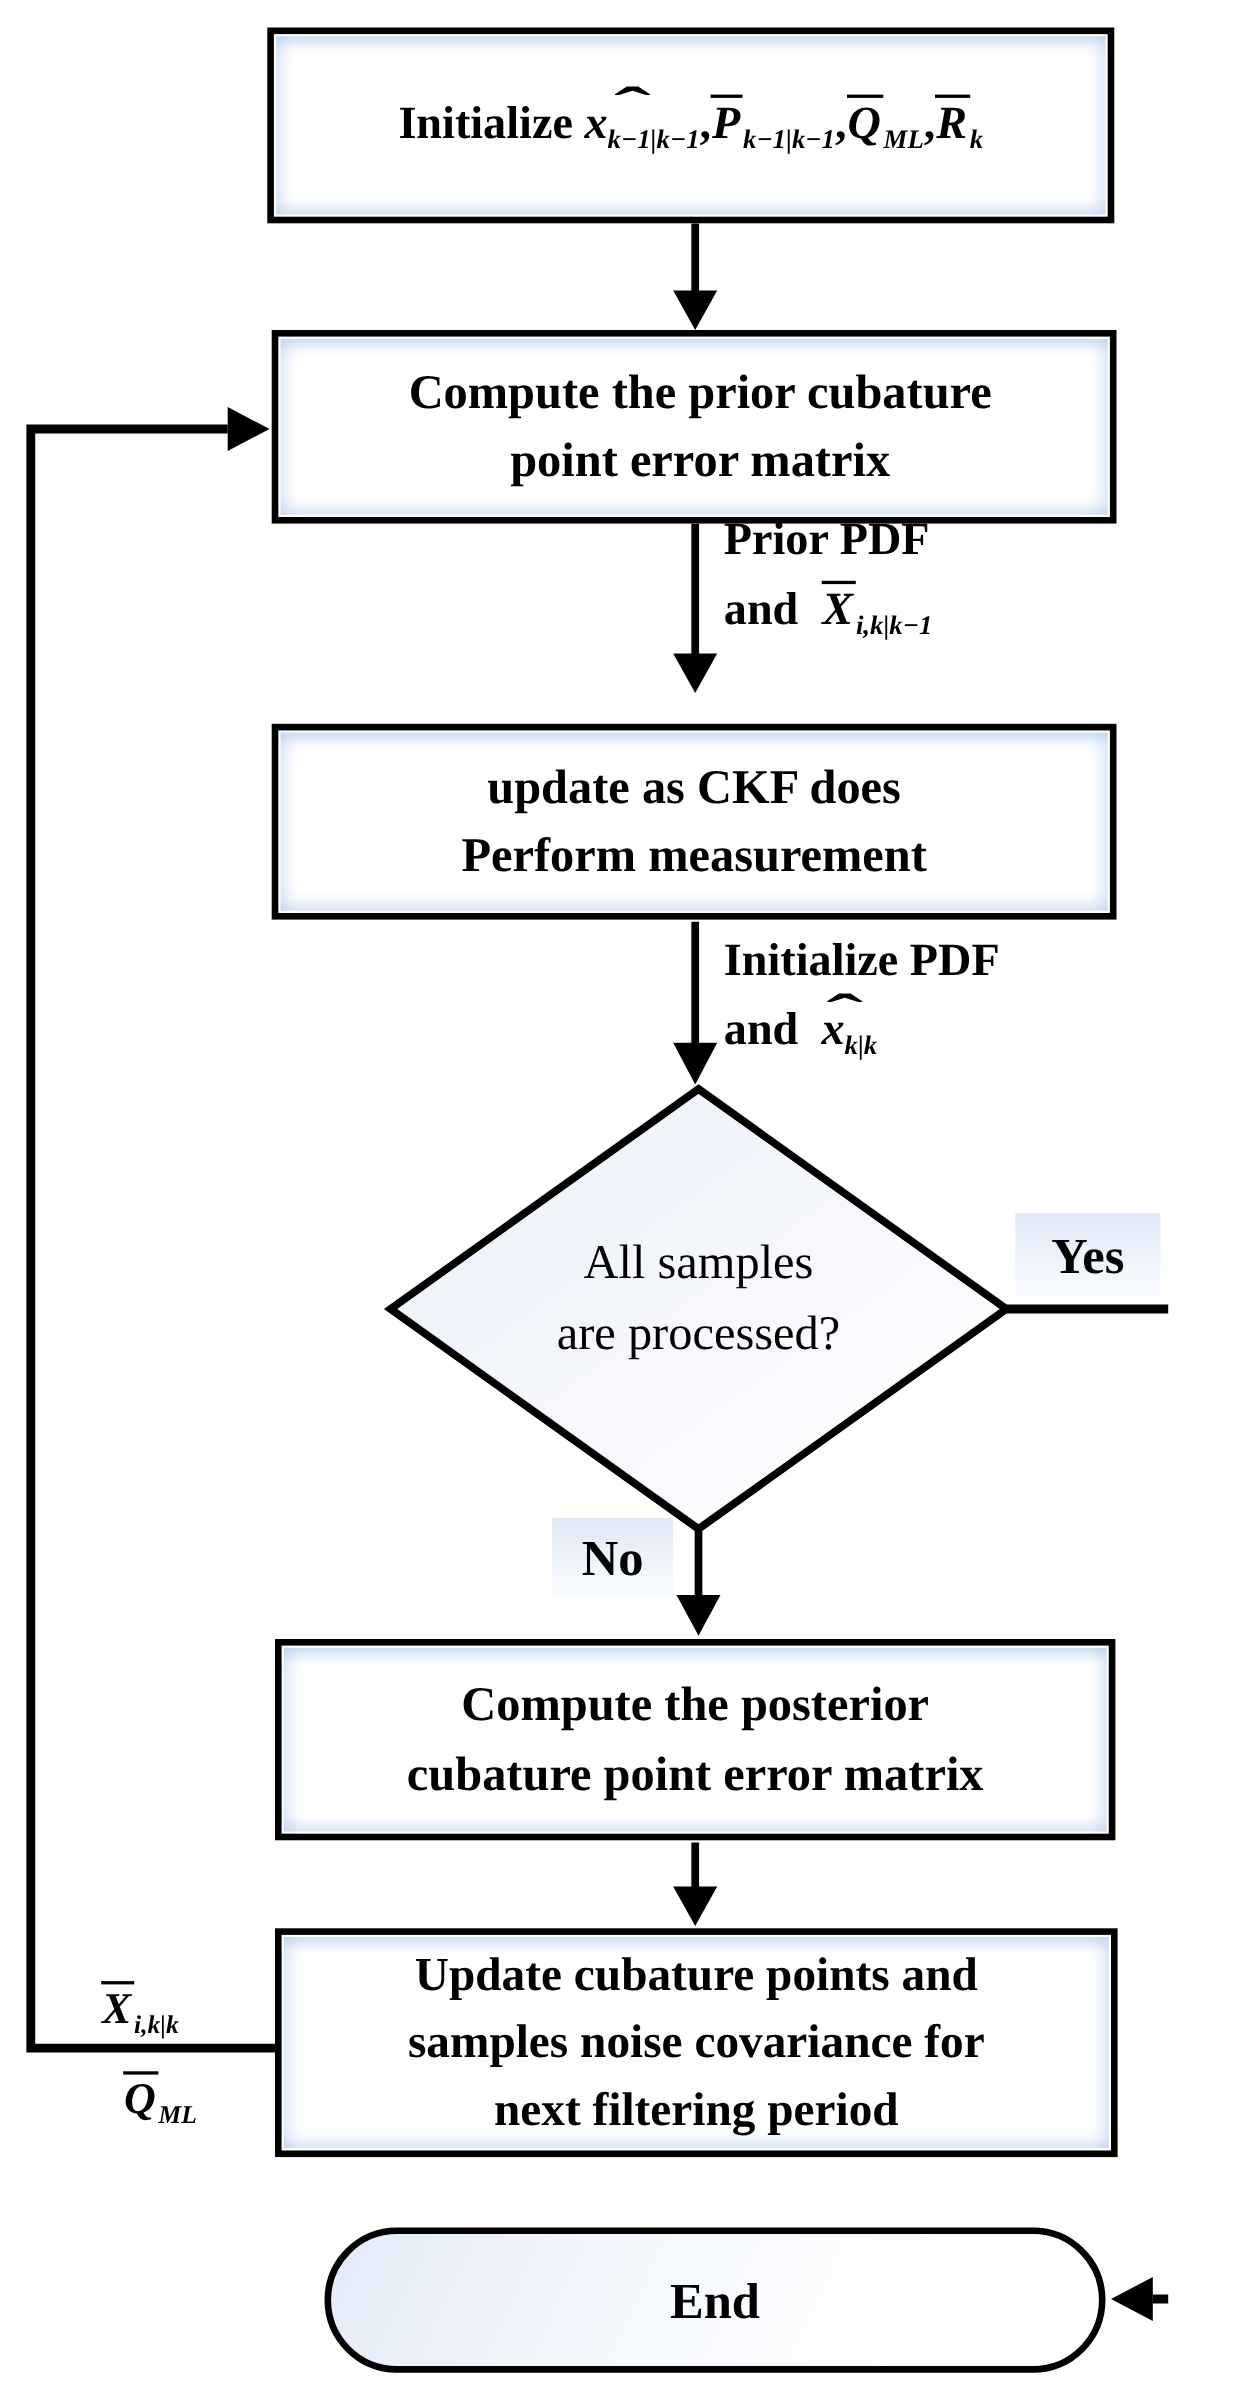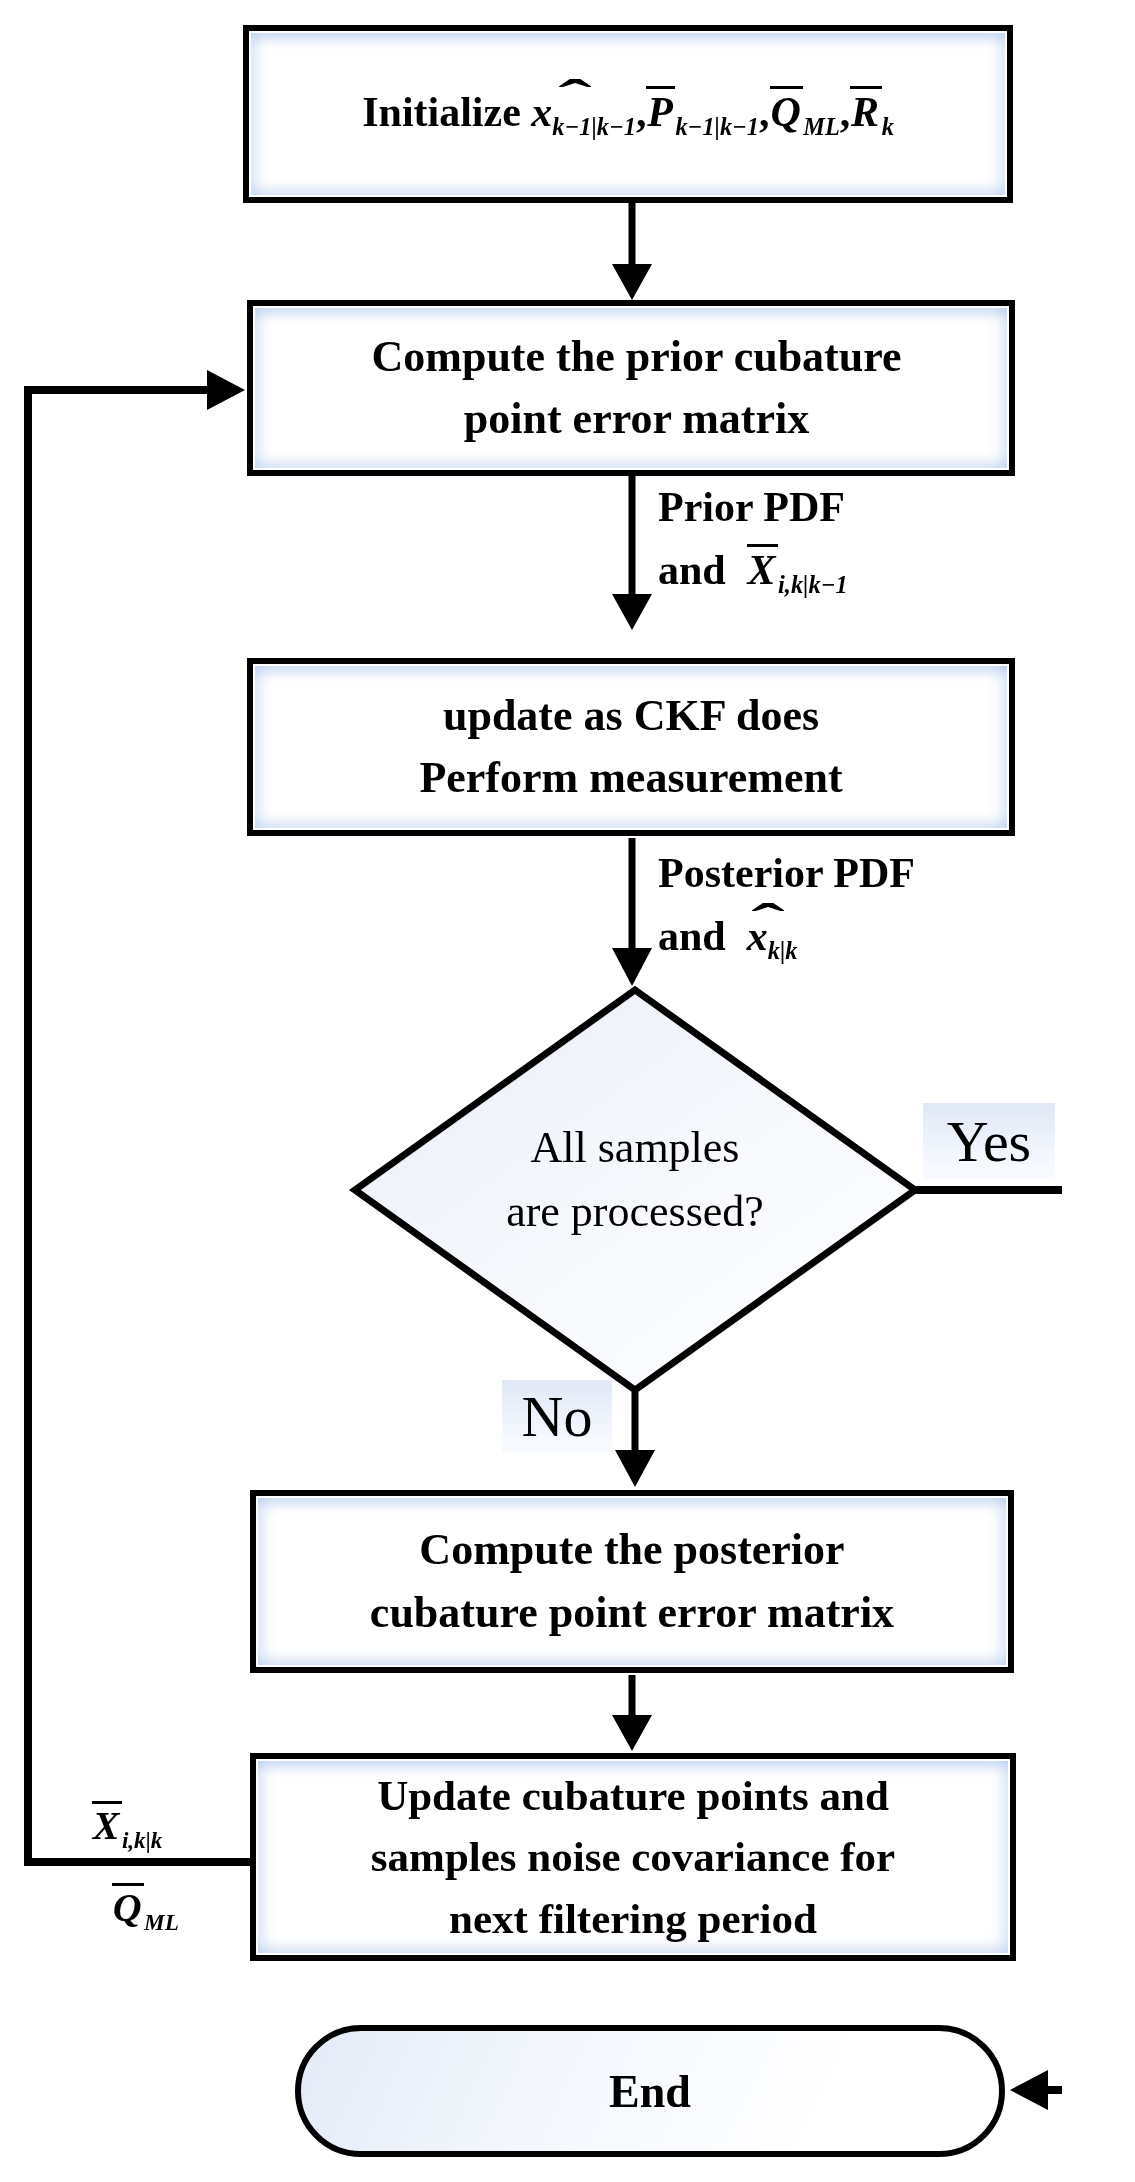--- a/index.html
+++ b/index.html
@@ -13,21 +13,21 @@
         box-shadow: inset 0 0 0 2px #fff,
                     inset 0 18px 12px -10px rgba(168,195,235,.62),
                     inset 0 -18px 12px -10px rgba(168,195,235,.48),
                     inset 18px 0 12px -10px rgba(168,195,235,.42),
                     inset -18px 0 12px -10px rgba(168,195,235,.42);}
   .node .line{line-height:1.42;white-space:nowrap;}
 
   .flowlabel{position:absolute;font-weight:bold;font-size:42px;line-height:1.5;white-space:nowrap;}
 
   .badge{position:absolute;display:flex;align-items:center;justify-content:center;
-         font-weight:normal;font-size:58px;
+         font-weight:bold;font-size:46px;
          background:linear-gradient(180deg,#e0e8f6 0%,#f7faff 85%);}
 
   .diamond-text{position:absolute;text-align:center;font-weight:normal;font-size:44px;line-height:1.45;}
 
   .stadium{position:absolute;box-sizing:border-box;border:6px solid #000;border-radius:70px;
            display:flex;align-items:center;justify-content:center;font-weight:bold;font-size:46px;
            background:linear-gradient(115deg,#e4ebf7 0%,#f3f7fd 35%,#ffffff 75%);}
 
   .math{font-style:italic;font-weight:bold;white-space:nowrap;}
   .math sub{font-size:0.58em;font-style:italic;font-weight:bold;}
@@ -81,35 +81,35 @@
       <span>Initialize</span>
       <span class="math hatwrap"><span class="hat">ˆ</span><span>x</span><sub>k−1|k−1</sub></span><span class="sep">,</span><span class="math"><span class="bar"><span>P</span></span><sub>k−1|k−1</sub></span><span class="sep">,</span><span class="math"><span class="bar"><span>Q</span></span><sub>ML</sub></span><span class="sep">,</span><span class="math"><span class="bar"><span>R</span></span><sub>k</sub></span>
     </div>
   </div>
 
   <div class="node" style="left:247px;top:300px;width:768px;height:176px;padding-left:11px;">
     <div class="line">Compute the prior cubature</div>
     <div class="line">point error matrix</div>
   </div>
 
-  <div class="flowlabel" style="left:658px;top:476px;">
+  <div class="flowlabel" style="left:658px;top:460px;">
     <div>Prior PDF</div>
     <div>
       <span>and</span>&nbsp;
       <span class="math"><span class="bar"><span>X</span></span><sub>i,k|k−1</sub></span>
     </div>
   </div>
 
   <div class="node" style="left:247px;top:658px;width:768px;height:178px;">
     <div class="line">update as CKF does</div>
     <div class="line">Perform measurement</div>
   </div>
 
   <div class="flowlabel" style="left:658px;top:842px;">
-    <div>Posterior PDF</div>
+    <div>Initialize PDF</div>
     <div>
       <span>and</span>&nbsp;
       <span class="math hatwrap"><span class="hat">ˆ</span><span>x</span><sub>k|k</sub></span>
     </div>
   </div>
 
   <div class="diamond-text" style="left:385px;top:1116px;width:500px;">
     <div>All samples</div>
     <div>are processed?</div>
   </div>

